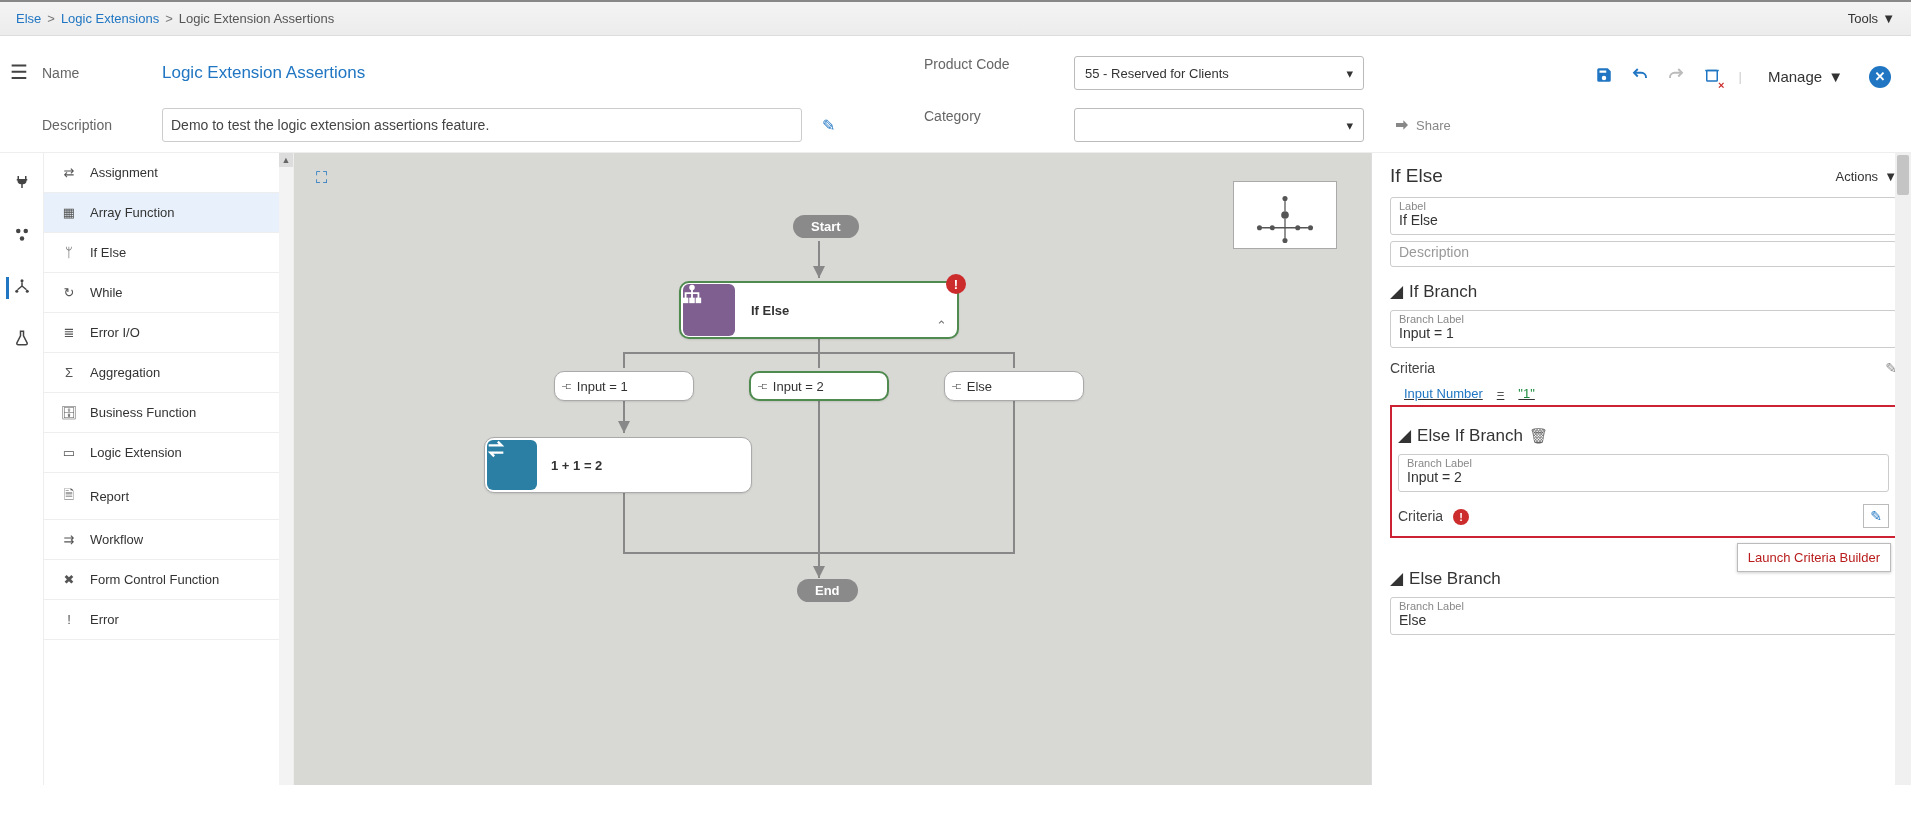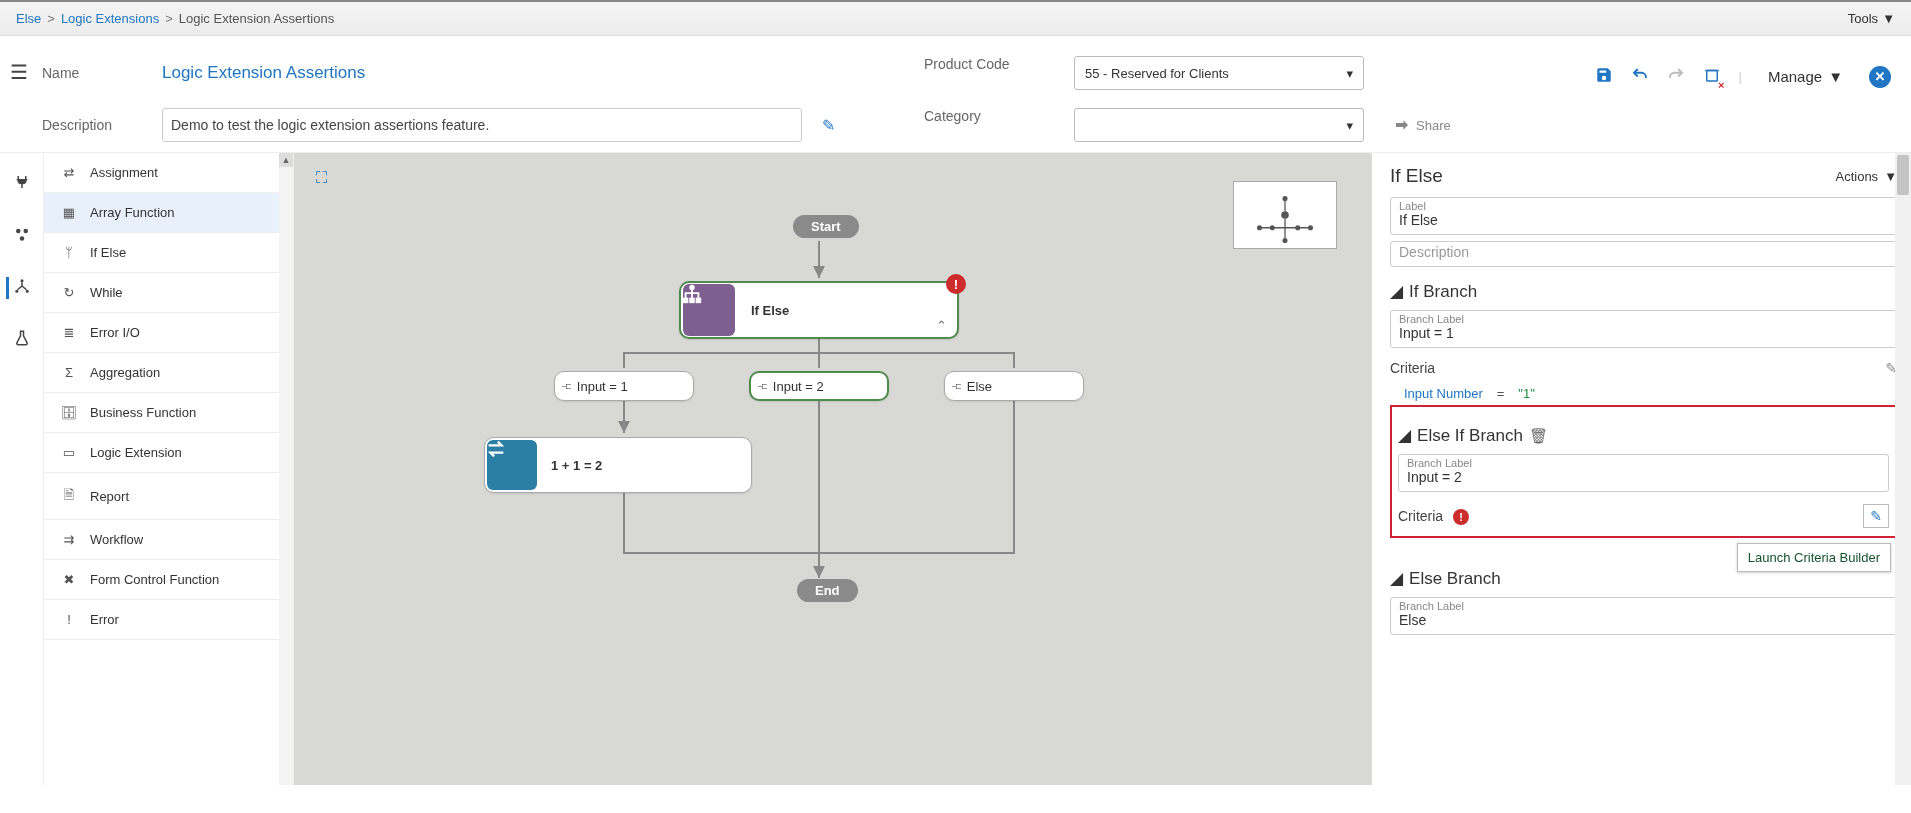--- a/index.html
+++ b/index.html
@@ -69,29 +69,29 @@
 .props-scrollgutter .thumb { background: #c4c4c4; width: 12px; margin: 2px; height: 40px; border-radius: 2px; }
 .props-head { display: flex; justify-content: space-between; align-items: center; margin-bottom: 10px; }
 .props-head h2 { font-size: 19px; font-weight: 400; }
 .actions-btn { display: flex; align-items: center; gap: 6px; cursor: pointer; }
 .field { border: 1px solid #ccc; border-radius: 3px; padding: 2px 8px 6px 8px; margin-bottom: 6px; }
 .field .flabel { font-size: 11px; color: #888; }
 .field .fval { font-size: 14px; color: #333; }
 .field.empty .fval { color: #999; }
 .section-title { display: flex; align-items: center; gap: 6px; font-size: 17px; margin: 14px 0 8px 0; }
 .criteria-row { display: flex; align-items: center; justify-content: space-between; padding: 6px 0; font-size: 14px; color: #444; }
-.criteria-expr { display: flex; gap: 14px; align-items: center; margin: 4px 0 4px 14px; }
+.criteria-expr { display: flex; gap: 14px; align-items: center; margin: 4px 0 4px 14px; text-decoration: underline; }
 .criteria-expr .lnk { color: #2076c2; }
 .criteria-expr .eq { color: #555; }
 .criteria-expr .lit { color: #1c8a3d; }
 .pencil-sm { color: #888; cursor: pointer; }
 .redbox { border: 2px solid #c23; padding: 4px 6px 2px 6px; margin-top: 4px; position: relative; }
 .warn { color: #cc2c2c; font-weight: bold; display: inline-flex; align-items: center; justify-content: center; width: 16px; height: 16px; background: #cc2c2c; color: #fff; border-radius: 50%; font-size: 11px; margin-left: 6px; }
 .edit-btn-box { border: 1px solid #bbb; padding: 3px 6px; cursor: pointer; color: #2076c2; }
-.tooltip { position: absolute; right: 4px; bottom: -36px; background: #fff; border: 1px solid #bbb; padding: 6px 10px; font-size: 13px; color: #14532d; box-shadow: 0 1px 3px rgba(0,0,0,.2); z-index: 50; }
+.tooltip { position: absolute; right: 4px; bottom: -36px; background: #fff; border: 1px solid #bbb; padding: 6px 10px; font-size: 13px; color: #b91c1c; box-shadow: 0 1px 3px rgba(0,0,0,.2); z-index: 50; }
 .trash { color: #666; font-size: 15px; cursor: pointer; }
 
 
 svg.ico16 { width: 16px; height: 16px; }
 svg.ico18 { width: 18px; height: 18px; }
 svg.ico22 { width: 22px; height: 22px; }
 </style>
 </head>
 <body>
 

